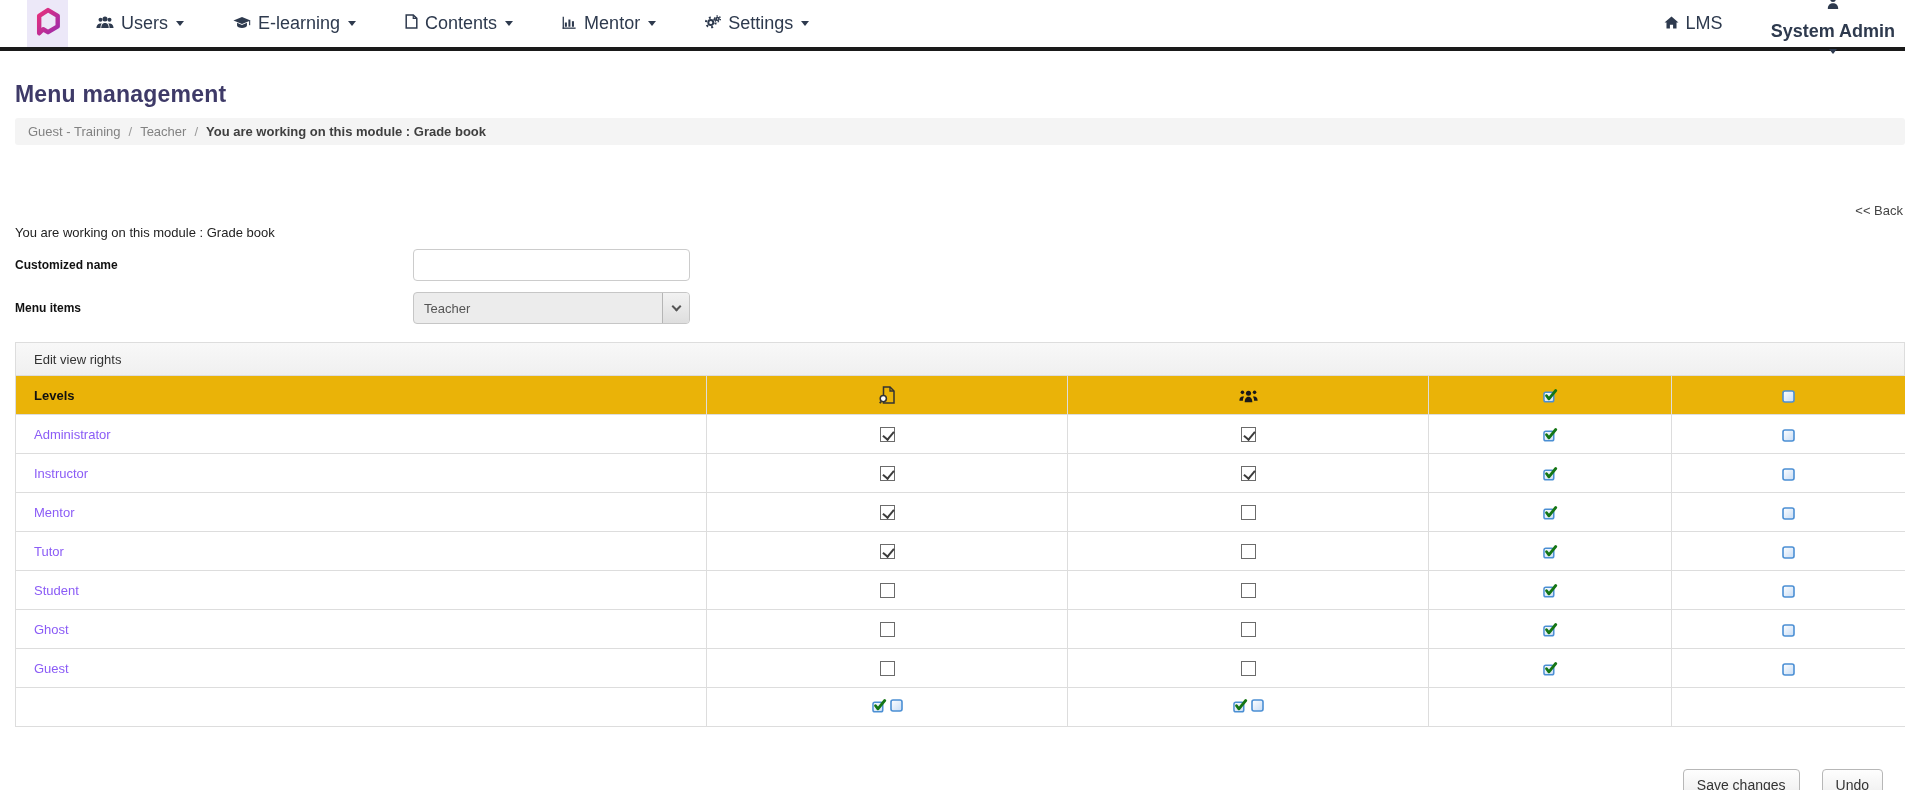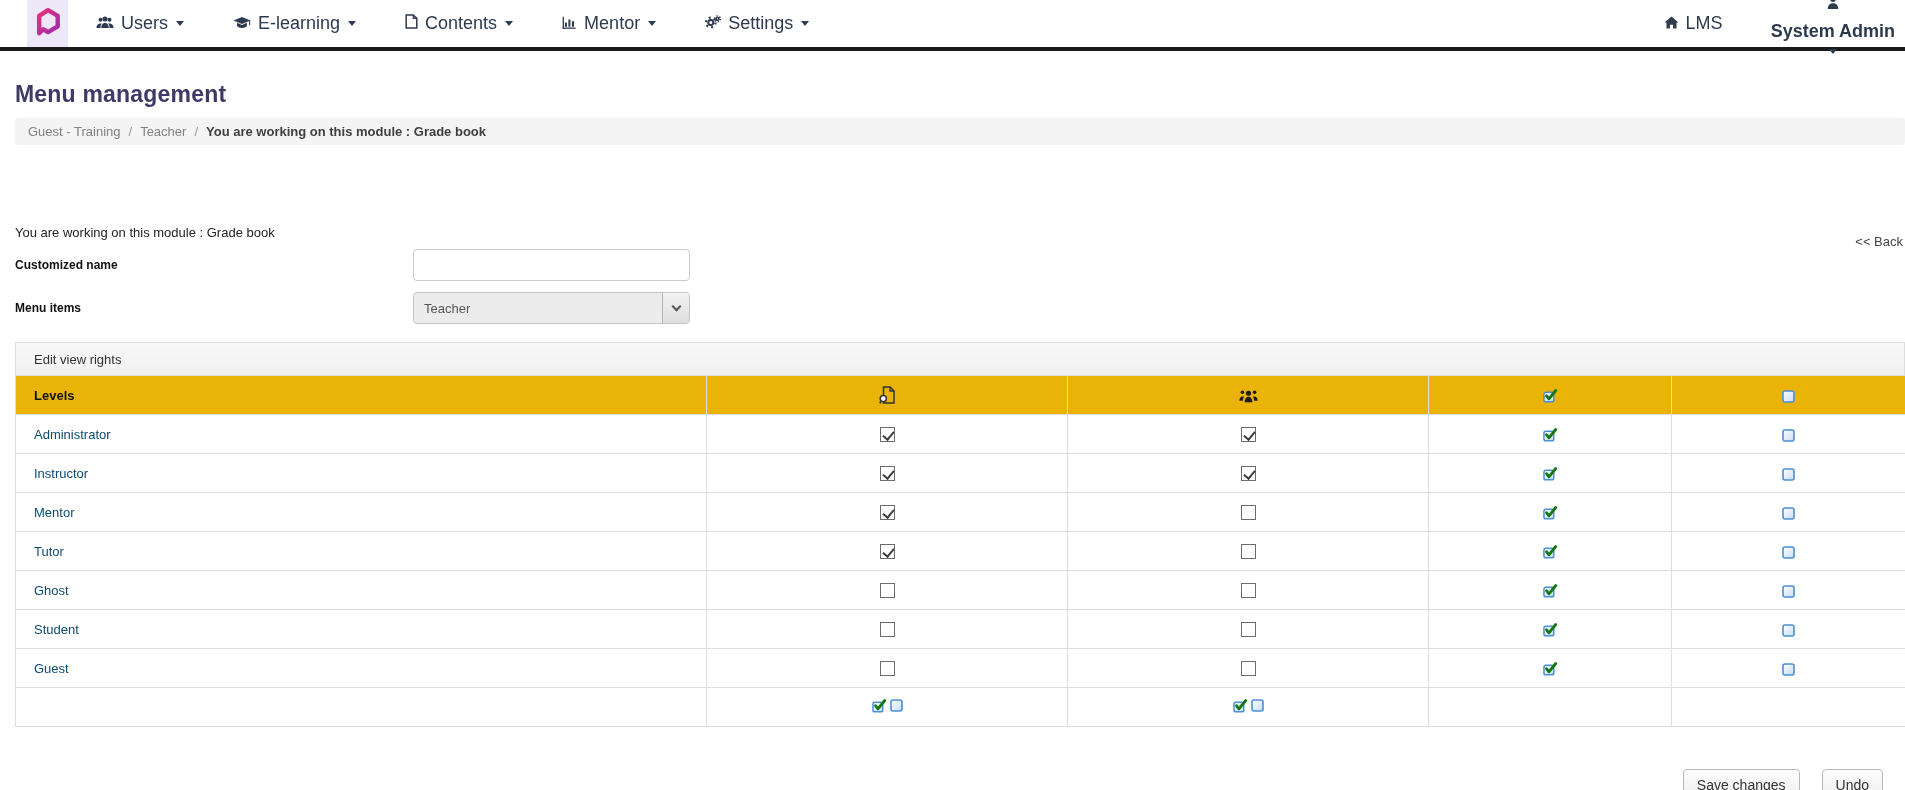--- a/index.html
+++ b/index.html
@@ -27,21 +27,21 @@
   .breadcrumb { margin-left:15px; height:27px; background:#f4f4f4; border-radius:3px;
     display:flex; align-items:center; padding-left:13px; font-size:13px; }
   .crumb-link { color:#828282; cursor:pointer; }
   .crumb-sep { color:#9a9a9a; margin:0 8px; }
   .crumb-current { color:#3f3f3f; font-weight:bold; }
 
   
   .main { padding-left:15px; position:relative; }
   .back-row { height:18px; margin-top:58px; position:relative; }
   .back-link { position:absolute; right:2px; top:0; font-size:13px; color:#444;
-    cursor:pointer; white-space:nowrap;margin-top:31px; }
+    cursor:pointer; white-space:nowrap; }
   .module-note { margin-top:4px; font-size:13px; color:#222; }
   .form-row { position:relative; height:34px; margin-top:9px; }
   .form-row.second { margin-top:9px; }
   .form-label { font-size:12px; font-weight:bold; color:#111; line-height:32px; }
   .text-input { position:absolute; left:398px; top:0; width:277px; height:32px;
     border:1px solid #ccc; border-radius:4px; background:#fff; font-size:13px;
     padding:0 10px; color:#333; outline:none; font-family:"Liberation Sans", sans-serif; }
   .select { position:absolute; left:398px; top:0; width:277px; height:32px;
     background:#ececec; border:1px solid #c6c6c6; border-radius:4px;
     display:flex; align-items:center; cursor:pointer; }
@@ -55,21 +55,21 @@
   
   .panel-heading { margin-top:16px; height:33px; background:linear-gradient(#f8f8f8,#f0f0f0);
     border:1px solid #ddd; border-bottom:none; display:flex; align-items:center;
     padding-left:18px; font-size:13px; color:#333; }
   table.rights { width:100%; border-collapse:collapse; table-layout:fixed; }
   table.rights td, table.rights th { border-top:1px solid #ddd; font-size:13px;
     height:39px; vertical-align:middle; }
   .header-row th { background:#eab308; height:38px; }
   .th-levels { text-align:left; padding-left:18px; font-weight:bold; color:#111;
     border-left:1px solid #ddd; }
-  .c-level { padding-left:18px; border-left:1px solid #ddd; color:#0c4a6e; }
+  .c-level { padding-left:18px; border-left:1px solid #ddd; color:#8b5cf6; }
   .c-center { text-align:center; }
   .b-l { border-left:1px solid #ddd; }
   .footer-row td { height:38px; border-bottom:1px solid #ddd; }
   .icon-wrap { display:inline-flex; vertical-align:middle; cursor:pointer; }
   .icon-pair { display:inline-flex; gap:3px; align-items:center; }
 
   
   input.cb { appearance:none; -webkit-appearance:none; width:15px; height:15px;
     border:1px solid #6b6b6b; background:#fff; position:relative; cursor:pointer;
     vertical-align:middle; }
@@ -355,42 +355,42 @@
     <td class="c-center b-l">
       <span class="icon-wrap">
         <svg width="13" height="13" viewBox="0 0 13 13">
           <rect x="1" y="1" width="11" height="11" rx="2" fill="url(#grad-blue-box)" stroke="#4b8fd4" stroke-width="1.6"></rect>
         </svg>
       </span>
     </td>
   </tr>
 
   <tr class="data-row">
+    <td class="c-level"><span>Student</span></td>
+    <td class="c-center b-l"><input type="checkbox" class="cb" style=""></td>
+    <td class="c-center b-l"><input type="checkbox" class="cb" style=""></td>
+    <td class="c-center b-l">
+      <span class="icon-wrap">
+        <svg width="15" height="14" viewBox="0 0 16 15">
+          <rect x="1" y="3.5" width="10.5" height="10.2" rx="2" fill="url(#grad-blue-box)" stroke="#4b8fd4" stroke-width="1.6"></rect>
+          <path d="M3.8 7.2 L6.3 10.6 L13.6 1.6" fill="none" stroke="#157615" stroke-width="3" stroke-linecap="round" stroke-linejoin="round"></path>
+        </svg>
+      </span>
+    </td>
+    <td class="c-center b-l">
+      <span class="icon-wrap">
+        <svg width="13" height="13" viewBox="0 0 13 13">
+          <rect x="1" y="1" width="11" height="11" rx="2" fill="url(#grad-blue-box)" stroke="#4b8fd4" stroke-width="1.6"></rect>
+        </svg>
+      </span>
+    </td>
+  </tr>
+
+  <tr class="data-row">
     <td class="c-level"><span>Ghost</span></td>
-    <td class="c-center b-l"><input type="checkbox" class="cb" style=""></td>
-    <td class="c-center b-l"><input type="checkbox" class="cb" style=""></td>
-    <td class="c-center b-l">
-      <span class="icon-wrap">
-        <svg width="15" height="14" viewBox="0 0 16 15">
-          <rect x="1" y="3.5" width="10.5" height="10.2" rx="2" fill="url(#grad-blue-box)" stroke="#4b8fd4" stroke-width="1.6"></rect>
-          <path d="M3.8 7.2 L6.3 10.6 L13.6 1.6" fill="none" stroke="#157615" stroke-width="3" stroke-linecap="round" stroke-linejoin="round"></path>
-        </svg>
-      </span>
-    </td>
-    <td class="c-center b-l">
-      <span class="icon-wrap">
-        <svg width="13" height="13" viewBox="0 0 13 13">
-          <rect x="1" y="1" width="11" height="11" rx="2" fill="url(#grad-blue-box)" stroke="#4b8fd4" stroke-width="1.6"></rect>
-        </svg>
-      </span>
-    </td>
-  </tr>
-
-  <tr class="data-row">
-    <td class="c-level"><span>Student</span></td>
     <td class="c-center b-l"><input type="checkbox" class="cb" style=""></td>
     <td class="c-center b-l"><input type="checkbox" class="cb" style=""></td>
     <td class="c-center b-l">
       <span class="icon-wrap">
         <svg width="15" height="14" viewBox="0 0 16 15">
           <rect x="1" y="3.5" width="10.5" height="10.2" rx="2" fill="url(#grad-blue-box)" stroke="#4b8fd4" stroke-width="1.6"></rect>
           <path d="M3.8 7.2 L6.3 10.6 L13.6 1.6" fill="none" stroke="#157615" stroke-width="3" stroke-linecap="round" stroke-linejoin="round"></path>
         </svg>
       </span>
     </td>

